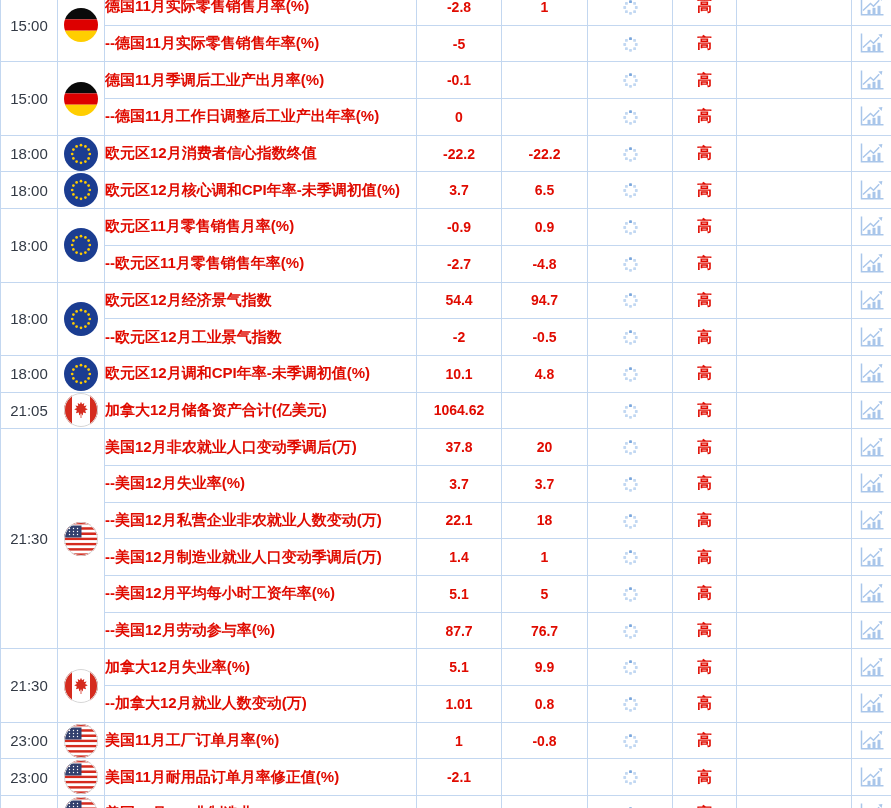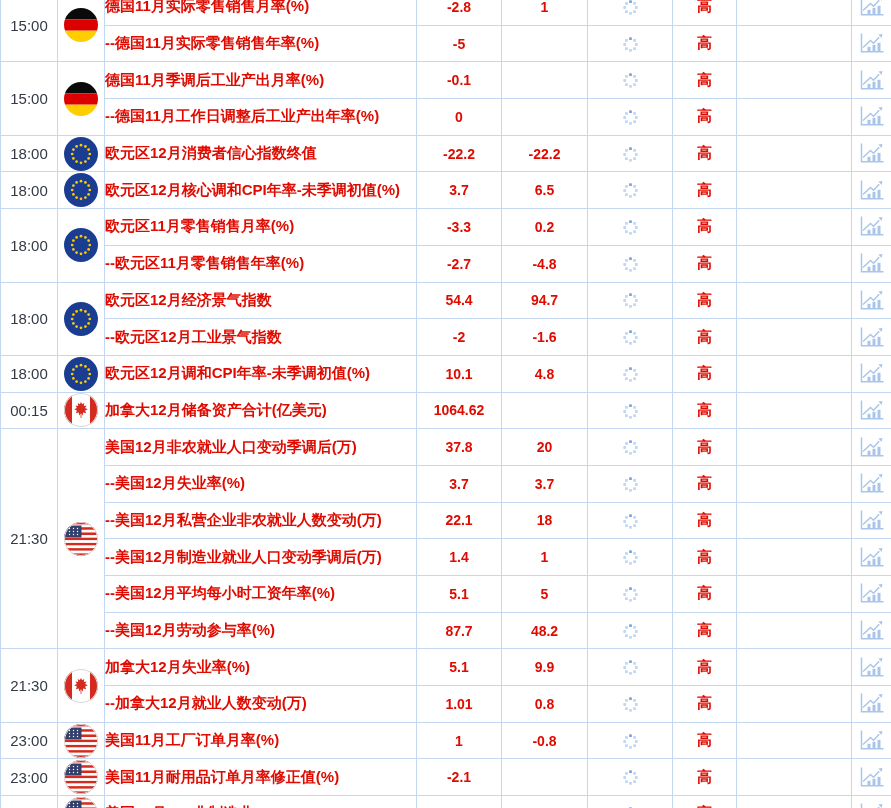--- a/index.html
+++ b/index.html
@@ -273,22 +273,22 @@
                 <circle cx="24.62" cy="21.4" r="1.35" fill="#ffcc00"></circle>
                 <circle cx="21.4" cy="24.62" r="1.35" fill="#ffcc00"></circle>
                 <circle cx="17" cy="25.8" r="1.35" fill="#ffcc00"></circle>
                 <circle cx="12.6" cy="24.62" r="1.35" fill="#ffcc00"></circle>
                 <circle cx="9.38" cy="21.4" r="1.35" fill="#ffcc00"></circle>
                 <circle cx="8.2" cy="17" r="1.35" fill="#ffcc00"></circle>
                 <circle cx="9.38" cy="12.6" r="1.35" fill="#ffcc00"></circle>
                 <circle cx="12.6" cy="9.38" r="1.35" fill="#ffcc00"></circle>
               </svg></td>
             <td class="c-event">欧元区11月零售销售月率(%)</td>
-            <td class="c-num">-3.3</td>
-            <td class="c-num">0.2</td>
+            <td class="c-num">-0.9</td>
+            <td class="c-num">0.9</td>
             <td class="c-spin"><svg class="spin-wrap" viewBox="0 0 17 17">
                 <rect x="7.1" y="1.3000000000000003" width="2.8" height="2.8" rx=".6" fill="#7aa6dc"></rect>
                 <rect x="11.2" y="3.0000000000000004" width="2.8" height="2.8" rx=".6" fill="#c2d8f2"></rect>
                 <rect x="12.9" y="7.1" width="2.8" height="2.8" rx=".6" fill="#c2d8f2"></rect>
                 <rect x="11.2" y="11.2" width="2.8" height="2.8" rx=".6" fill="#c2d8f2"></rect>
                 <rect x="7.1" y="12.9" width="2.8" height="2.8" rx=".6" fill="#c2d8f2"></rect>
                 <rect x="3.0000000000000004" y="11.2" width="2.8" height="2.8" rx=".6" fill="#c2d8f2"></rect>
                 <rect x="1.3000000000000003" y="7.1" width="2.8" height="2.8" rx=".6" fill="#c2d8f2"></rect>
                 <rect x="3.0000000000000004" y="3.0000000000000004" width="2.8" height="2.8" rx=".6" fill="#c2d8f2"></rect>
               </svg></td>
@@ -370,21 +370,21 @@
                 <rect x="8.5" y="13.8" width="3" height="4.9" fill="#a9c6ea"></rect>
                 <rect x="13.5" y="11.8" width="3" height="6.9" fill="#a9c6ea"></rect>
                 <rect x="18.5" y="9.8" width="3" height="8.9" fill="#a9c6ea"></rect>
                 <path d="M4 14.5 L11.5 7.5 L14.5 10.2 L20.2 4.2" stroke="#a9c6ea" stroke-width="1.5" fill="none"></path>
                 <path d="M19.4 1.6 L23.4 1 L22.6 5 Z" fill="#a9c6ea"></path>
               </svg></td>
           </tr>
           <tr>
             <td class="c-event">--欧元区12月工业景气指数</td>
             <td class="c-num">-2</td>
-            <td class="c-num">-1.6</td>
+            <td class="c-num">-0.5</td>
             <td class="c-spin"><svg class="spin-wrap" viewBox="0 0 17 17">
                 <rect x="7.1" y="1.3000000000000003" width="2.8" height="2.8" rx=".6" fill="#7aa6dc"></rect>
                 <rect x="11.2" y="3.0000000000000004" width="2.8" height="2.8" rx=".6" fill="#c2d8f2"></rect>
                 <rect x="12.9" y="7.1" width="2.8" height="2.8" rx=".6" fill="#c2d8f2"></rect>
                 <rect x="11.2" y="11.2" width="2.8" height="2.8" rx=".6" fill="#c2d8f2"></rect>
                 <rect x="7.1" y="12.9" width="2.8" height="2.8" rx=".6" fill="#c2d8f2"></rect>
                 <rect x="3.0000000000000004" y="11.2" width="2.8" height="2.8" rx=".6" fill="#c2d8f2"></rect>
                 <rect x="1.3000000000000003" y="7.1" width="2.8" height="2.8" rx=".6" fill="#c2d8f2"></rect>
                 <rect x="3.0000000000000004" y="3.0000000000000004" width="2.8" height="2.8" rx=".6" fill="#c2d8f2"></rect>
               </svg></td>
@@ -439,21 +439,21 @@
             <td class="c-chart"><svg class="chart-wrap" viewBox="0 0 25 21">
                 <path d="M2.5 .5 V18.7 H24.5" stroke="#a9c6ea" stroke-width="1.5" fill="none"></path>
                 <rect x="8.5" y="13.8" width="3" height="4.9" fill="#a9c6ea"></rect>
                 <rect x="13.5" y="11.8" width="3" height="6.9" fill="#a9c6ea"></rect>
                 <rect x="18.5" y="9.8" width="3" height="8.9" fill="#a9c6ea"></rect>
                 <path d="M4 14.5 L11.5 7.5 L14.5 10.2 L20.2 4.2" stroke="#a9c6ea" stroke-width="1.5" fill="none"></path>
                 <path d="M19.4 1.6 L23.4 1 L22.6 5 Z" fill="#a9c6ea"></path>
               </svg></td>
           </tr>
           <tr>
-            <td class="c-time" rowspan="1">00:15</td>
+            <td class="c-time" rowspan="1">21:05</td>
             <td class="c-flag" rowspan="1"><svg class="flag-wrap" viewBox="0 0 34 34">
                 <defs>
                   <clipPath id="ccanada">
                     <circle cx="17" cy="17" r="17"></circle>
                   </clipPath>
                 </defs>
                 <g clip-path="url(#ccanada)">
                   <rect x="0" y="0" width="34" height="34" fill="#ffffff"></rect>
                   <rect x="0" y="0" width="8" height="34" fill="#d52b1e"></rect>
                   <rect x="26" y="0" width="8" height="34" fill="#d52b1e"></rect>
@@ -641,21 +641,21 @@
                 <rect x="8.5" y="13.8" width="3" height="4.9" fill="#a9c6ea"></rect>
                 <rect x="13.5" y="11.8" width="3" height="6.9" fill="#a9c6ea"></rect>
                 <rect x="18.5" y="9.8" width="3" height="8.9" fill="#a9c6ea"></rect>
                 <path d="M4 14.5 L11.5 7.5 L14.5 10.2 L20.2 4.2" stroke="#a9c6ea" stroke-width="1.5" fill="none"></path>
                 <path d="M19.4 1.6 L23.4 1 L22.6 5 Z" fill="#a9c6ea"></path>
               </svg></td>
           </tr>
           <tr>
             <td class="c-event">--美国12月劳动参与率(%)</td>
             <td class="c-num">87.7</td>
-            <td class="c-num">48.2</td>
+            <td class="c-num">76.7</td>
             <td class="c-spin"><svg class="spin-wrap" viewBox="0 0 17 17">
                 <rect x="7.1" y="1.3000000000000003" width="2.8" height="2.8" rx=".6" fill="#7aa6dc"></rect>
                 <rect x="11.2" y="3.0000000000000004" width="2.8" height="2.8" rx=".6" fill="#c2d8f2"></rect>
                 <rect x="12.9" y="7.1" width="2.8" height="2.8" rx=".6" fill="#c2d8f2"></rect>
                 <rect x="11.2" y="11.2" width="2.8" height="2.8" rx=".6" fill="#c2d8f2"></rect>
                 <rect x="7.1" y="12.9" width="2.8" height="2.8" rx=".6" fill="#c2d8f2"></rect>
                 <rect x="3.0000000000000004" y="11.2" width="2.8" height="2.8" rx=".6" fill="#c2d8f2"></rect>
                 <rect x="1.3000000000000003" y="7.1" width="2.8" height="2.8" rx=".6" fill="#c2d8f2"></rect>
                 <rect x="3.0000000000000004" y="3.0000000000000004" width="2.8" height="2.8" rx=".6" fill="#c2d8f2"></rect>
               </svg></td>

